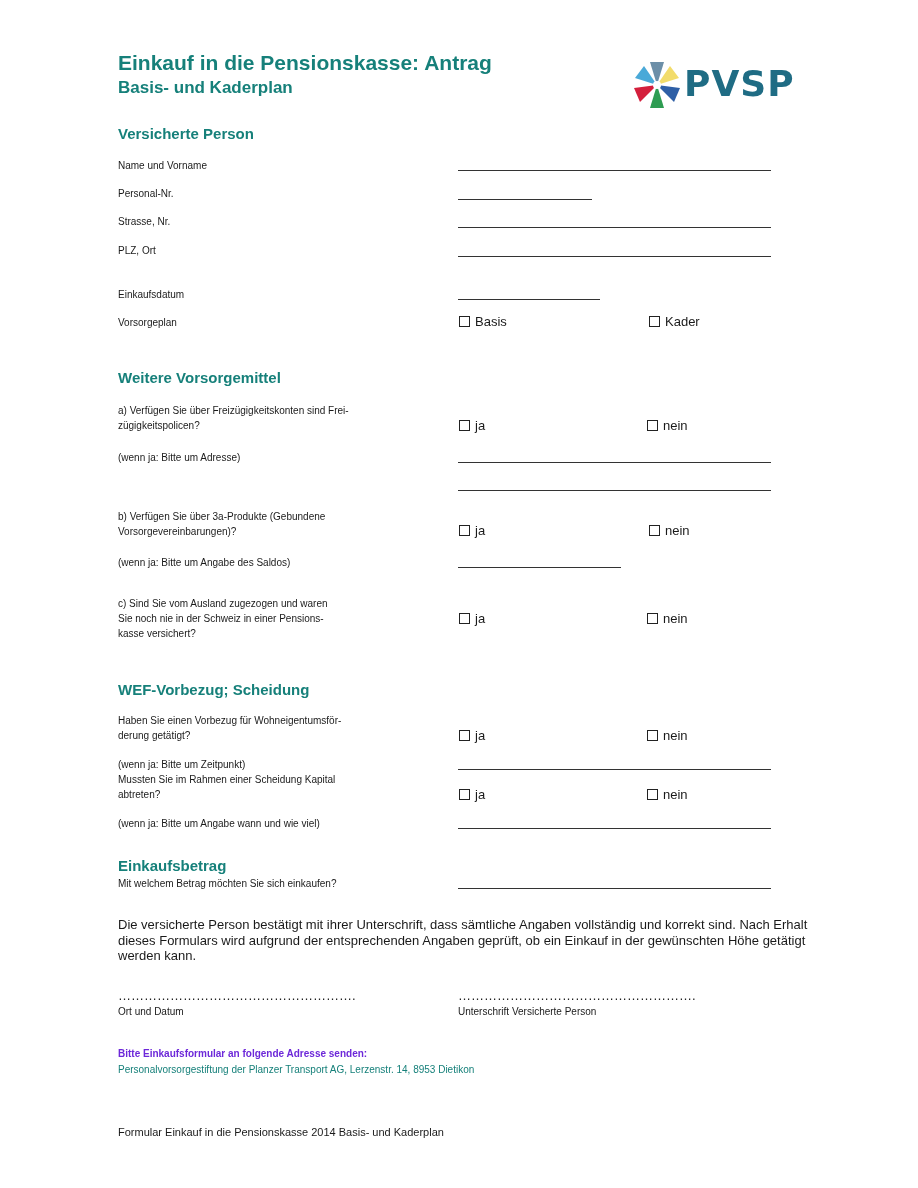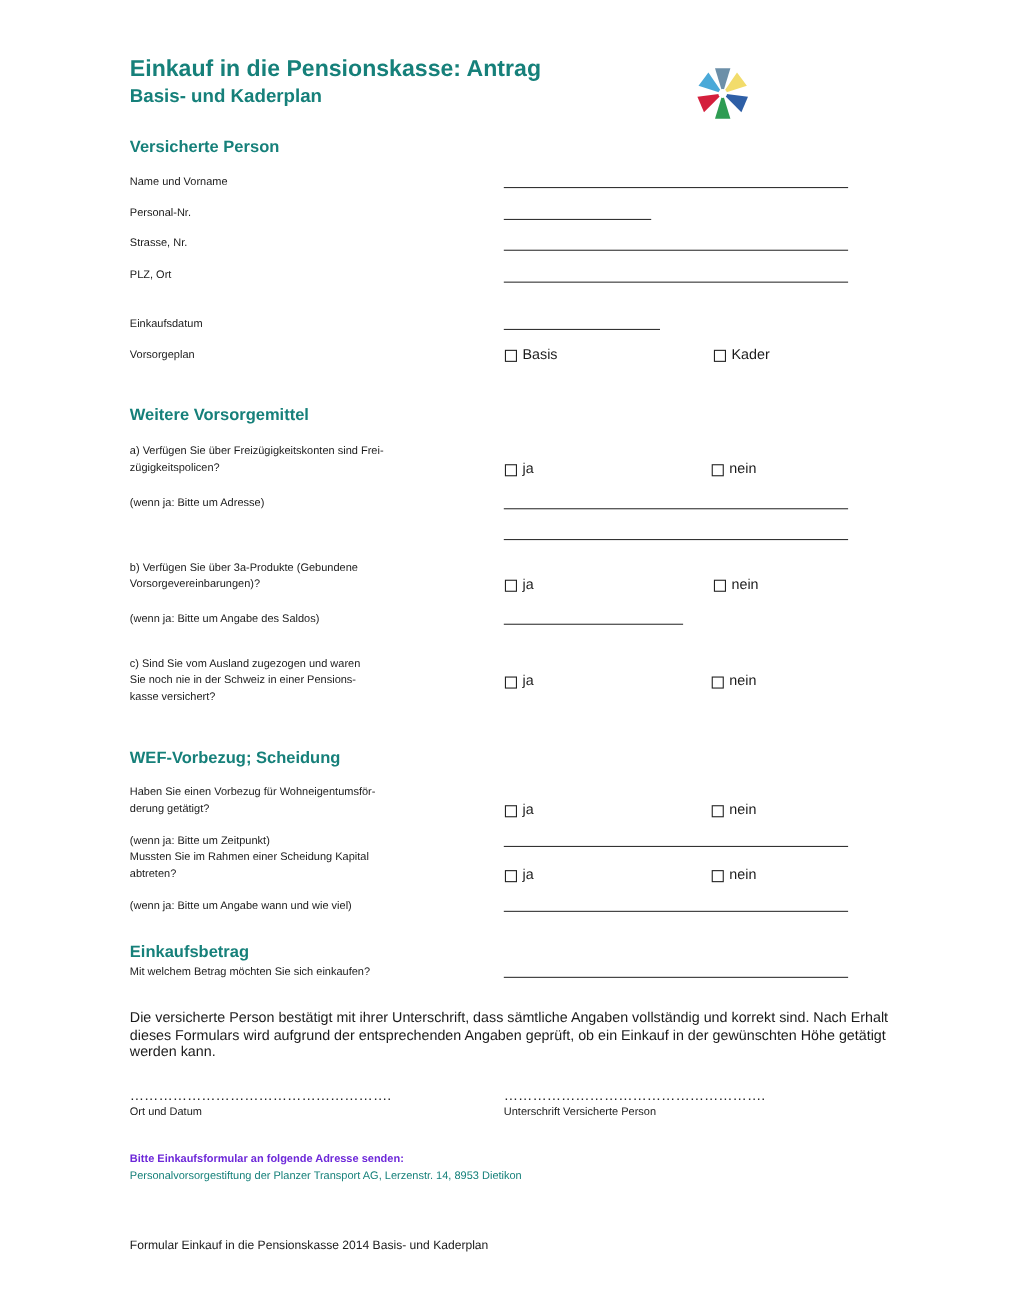--- a/index.html
+++ b/index.html
@@ -5,21 +5,21 @@
     html, body { margin: 0; padding: 0; background: #ffffff; }
     body { width: 918px; height: 1188px; position: relative; overflow: hidden;
       font-family: "Liberation Sans", sans-serif; color: #1a1a1a; font-size: 13px; }
     .abs { position: absolute; white-space: nowrap; }
     .teal { color: #16807a; }
     .title { left: 118px; top: 51px; font-size: 21px; font-weight: bold; }
     .subtitle { left: 118px; top: 78px; font-size: 17px; font-weight: bold; }
     .h2 { font-size: 15px; font-weight: bold; left: 118px; }
     .lbl { left: 118px; font-size: 10px; line-height: 15px; }
     .line { position: absolute; border-bottom: 1px solid #333; height: 0; left: 458px; }
-    .cb { position: absolute; display: flex; align-items: flex-end; gap: 5px; font-size: 13px; }
+    .cb { position: absolute; display: flex; align-items: center; gap: 5px; font-size: 13px; }
     .box { width: 11px; height: 11px; border: 1px solid #222; display: inline-block; box-sizing: border-box; background:#fff; }
     .dots { font-size: 13px; letter-spacing: 0px; color: #222; }
     .logo { position: absolute; left: 632px; top: 60px; width: 160px; height: 50px; }
     .logo-text { position: absolute; left: 52px; top: 3px; font-size: 36px; font-weight: bold; color: #1f6c84; letter-spacing: 1px; font-family: "DejaVu Sans", sans-serif; }
     .footer { left: 118px; top: 1126px; font-size: 11px; }
     .para { left: 118px; top: 917px; width: 690px; white-space: normal; line-height: 15.5px; font-size: 13px; }
   </style>
 </head>
 <body>
 
@@ -28,20 +28,21 @@
 <div class="logo">
   <svg width="50" height="50" viewBox="0 0 50 50">
     <polygon points="25,25 18,2 32,2" fill="#6c8fa8"></polygon>
     <polygon points="25,25 38,6 47,18" fill="#f2dc6b"></polygon>
     <polygon points="25,25 48,28 42,42" fill="#2e5fa6"></polygon>
     <polygon points="25,25 32,48 18,48" fill="#2e9c52"></polygon>
     <polygon points="25,25 8,42 2,28" fill="#d41f3c"></polygon>
     <polygon points="25,25 3,18 12,6" fill="#4aa9d8"></polygon>
     <circle cx="25" cy="25" r="4" fill="#ffffff"></circle>
   </svg>
+  <span class="logo-text">PVSP</span>
 </div>
 
 <div class="abs h2 teal" style="top:125px">Versicherte Person</div>
 
 <div class="abs lbl" style="top:158px">Name und Vorname</div>
 <div class="line" style="top:170px; width:313px"></div>
 
 <div class="abs lbl" style="top:186px">Personal-Nr.</div>
 <div class="line" style="top:199px; width:134px"></div>
 

